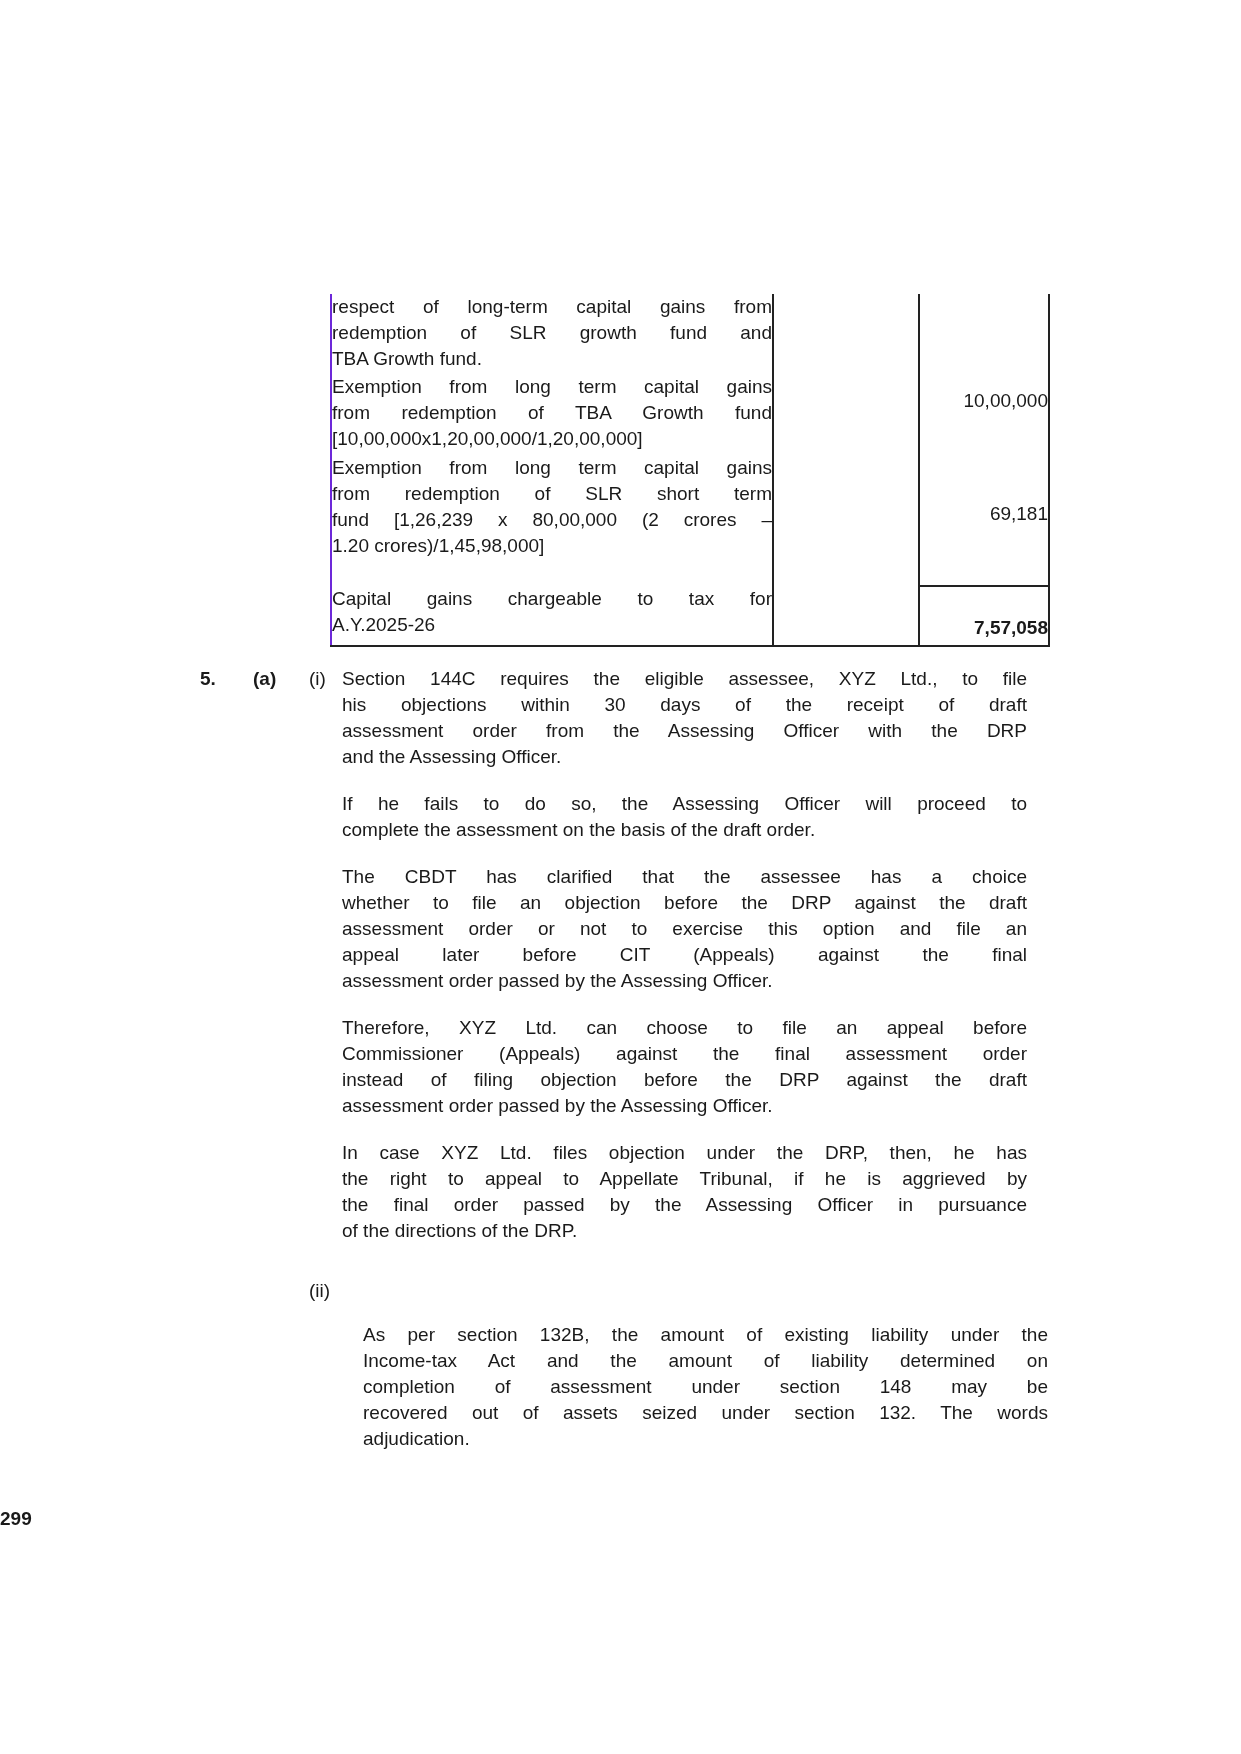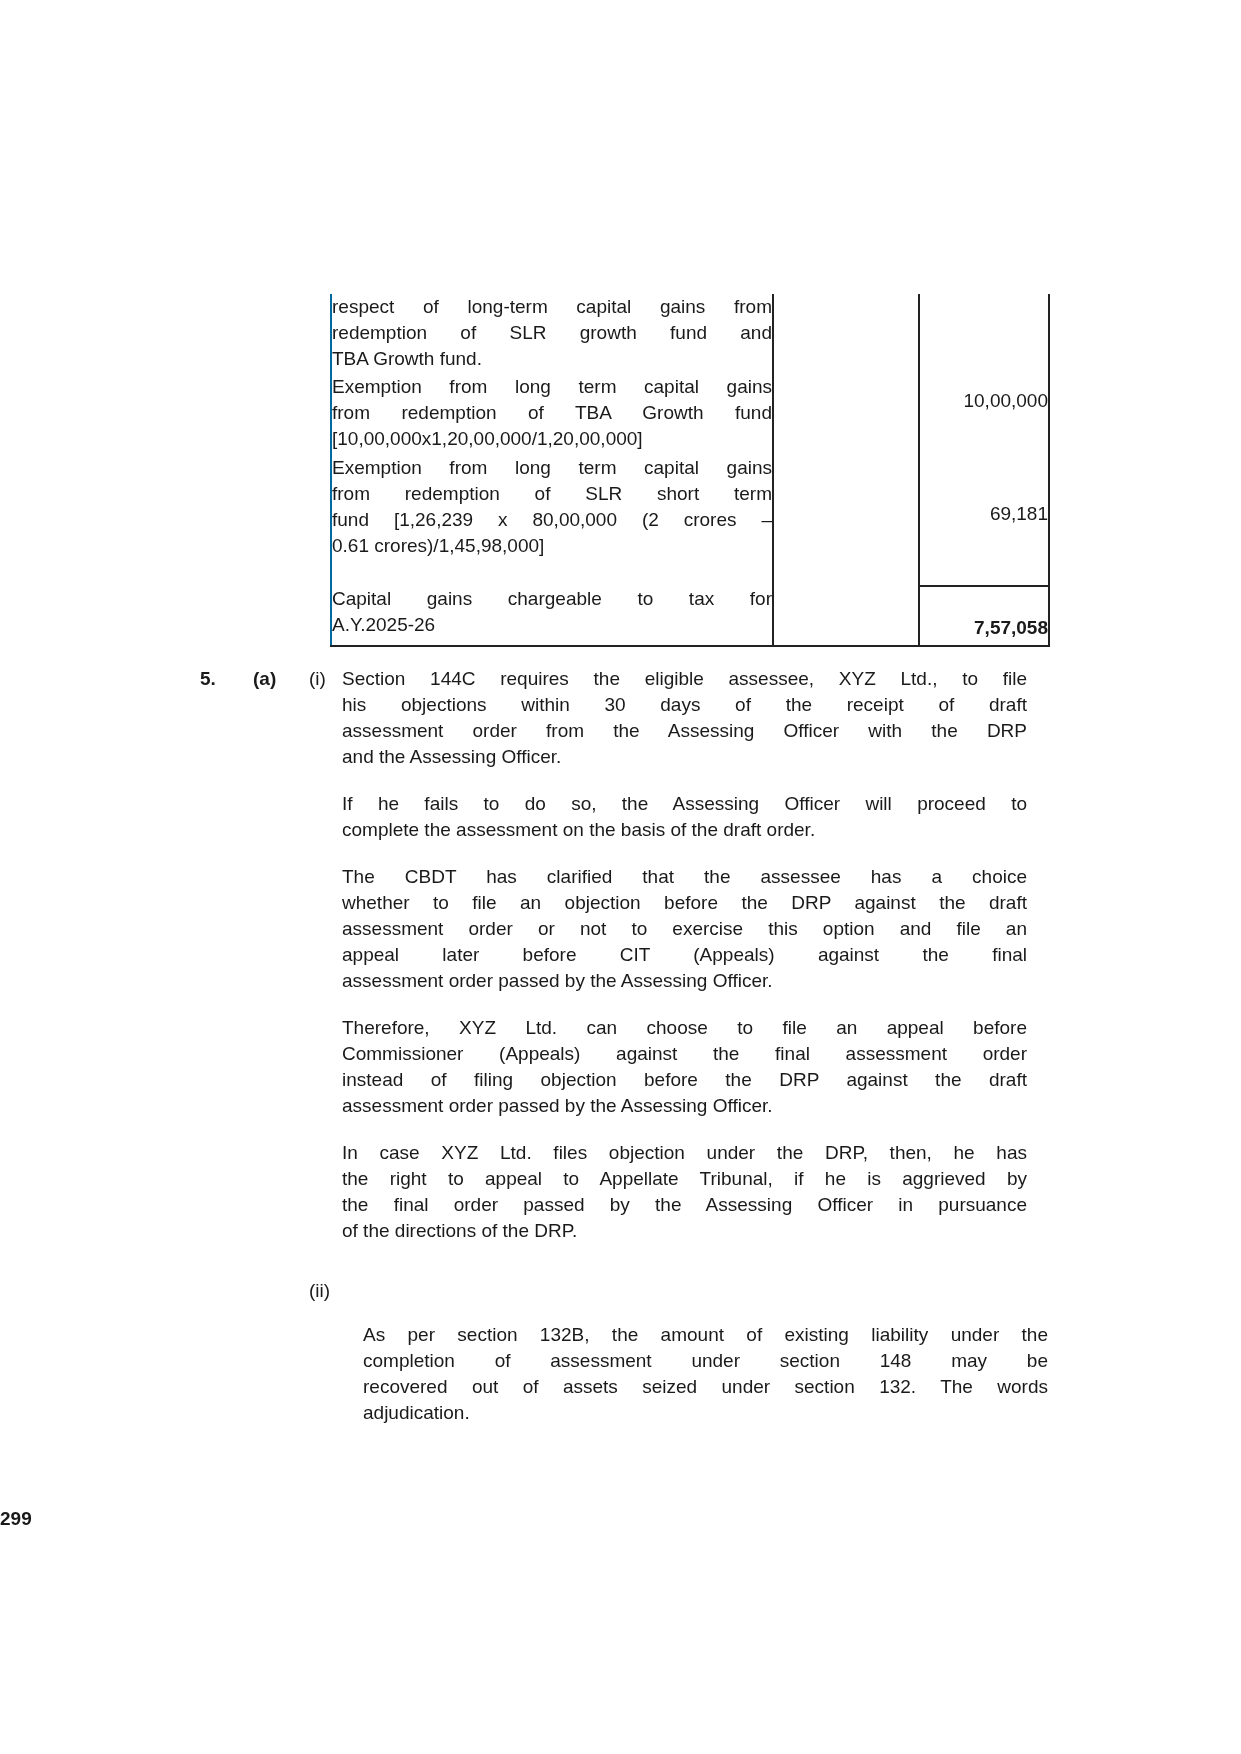--- a/index.html
+++ b/index.html
@@ -21,21 +21,21 @@
   
   table.cg-table {
     position: absolute;
     left: 330px;
     top: 294px;
     width: 718px;
     border-collapse: collapse;
     table-layout: fixed;
   }
   table.cg-table td {
-    border-left: 2px solid #0369a1;
+    border-left: 2px solid #6d28d9;
     border-right: 2px solid #222;
     vertical-align: top;
     padding: 0;
   }
   td.desc { padding: 5px 4px 0 12px; }
   td.amt  { text-align: right; padding-right: 9px; }
   tr.r1 td.amt { vertical-align: top; padding-top: 16px; margin-left: 31px; }
   tr.r2 td.amt { vertical-align: top; padding-top: 48px; }
   tr.total td.amt {
     vertical-align: bottom;
@@ -90,21 +90,21 @@
           <div class="ln">[10,00,000x1,20,00,000/1,20,00,000]</div>
         </td>
       <td class="mid"></td>
       <td class="amt">10,00,000</td>
     </tr>
     <tr class="r2" style="height:131px">
       <td class="desc">
           <div class="ln just">Exemption from long term capital gains</div>
           <div class="ln just">from redemption of SLR short term</div>
           <div class="ln just">fund [1,26,239 x 80,00,000 (2 crores –</div>
-          <div class="ln">0.61 crores)/1,45,98,000]</div>
+          <div class="ln">1.20 crores)/1,45,98,000]</div>
         </td>
       <td class="mid"></td>
       <td class="amt">69,181</td>
     </tr>
     <tr class="total" style="height:60px">
       <td class="desc">
           <div class="ln just">Capital gains chargeable to tax for</div>
           <div class="ln">A.Y.2025-26</div>
         </td>
       <td class="mid"></td>
@@ -149,19 +149,20 @@
       <div class="ln just">the final order passed by the Assessing Officer in pursuance</div>
       <div class="ln">of the directions of the DRP.</div>
     </div>
 </div>
 
 <div class="abs label" style="left:309px; top:1278px;">(ii)</div>
 
 <div class="abs para-block" style="left:363px; top:1278px; width:685px;margin-top:44px;">
   <div class="para">
       <div class="ln just">As per section 132B, the amount of existing liability under the</div>
+      <div class="ln just">Income-tax Act and the amount of liability determined on</div>
       <div class="ln just">completion of assessment under section 148 may be</div>
       <div class="ln just">recovered out of assets seized under section 132. The words</div>
       <div class="ln">adjudication.</div>
     </div>
 </div>
 
 <div class="page-number">299</div>
 
 </body></html>

